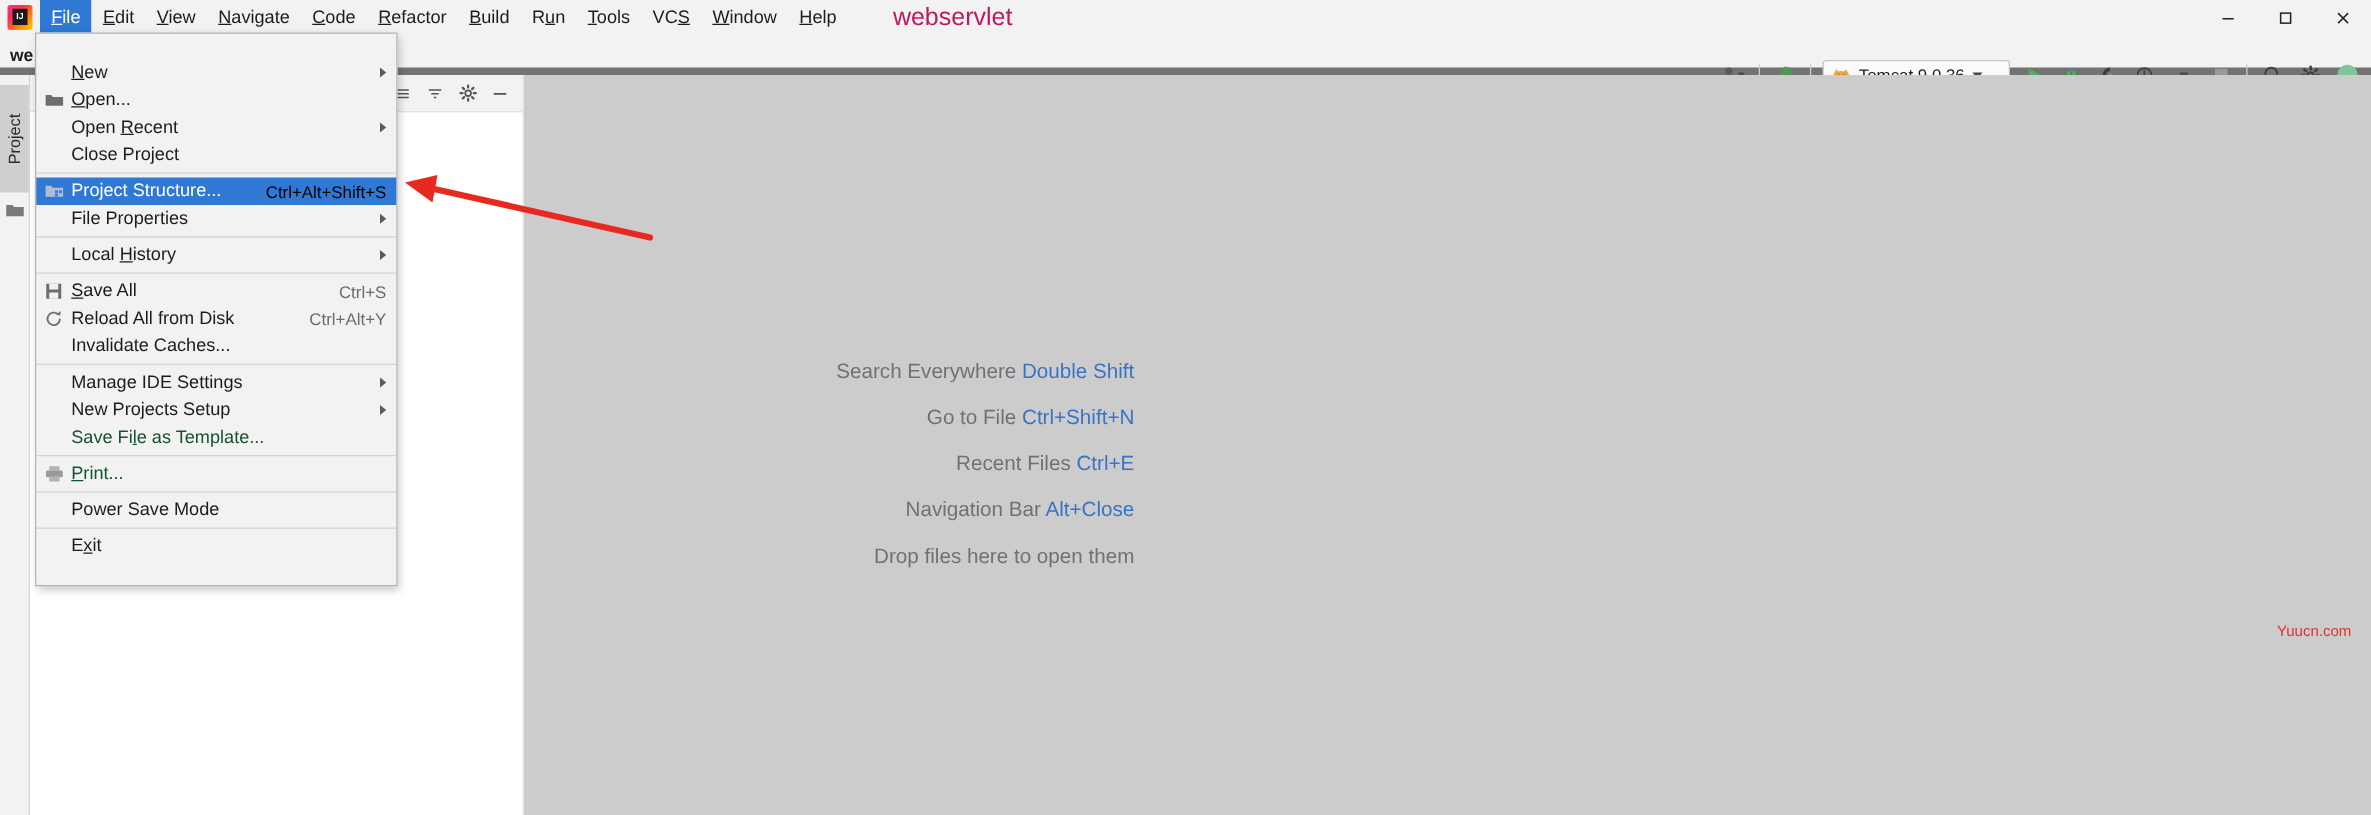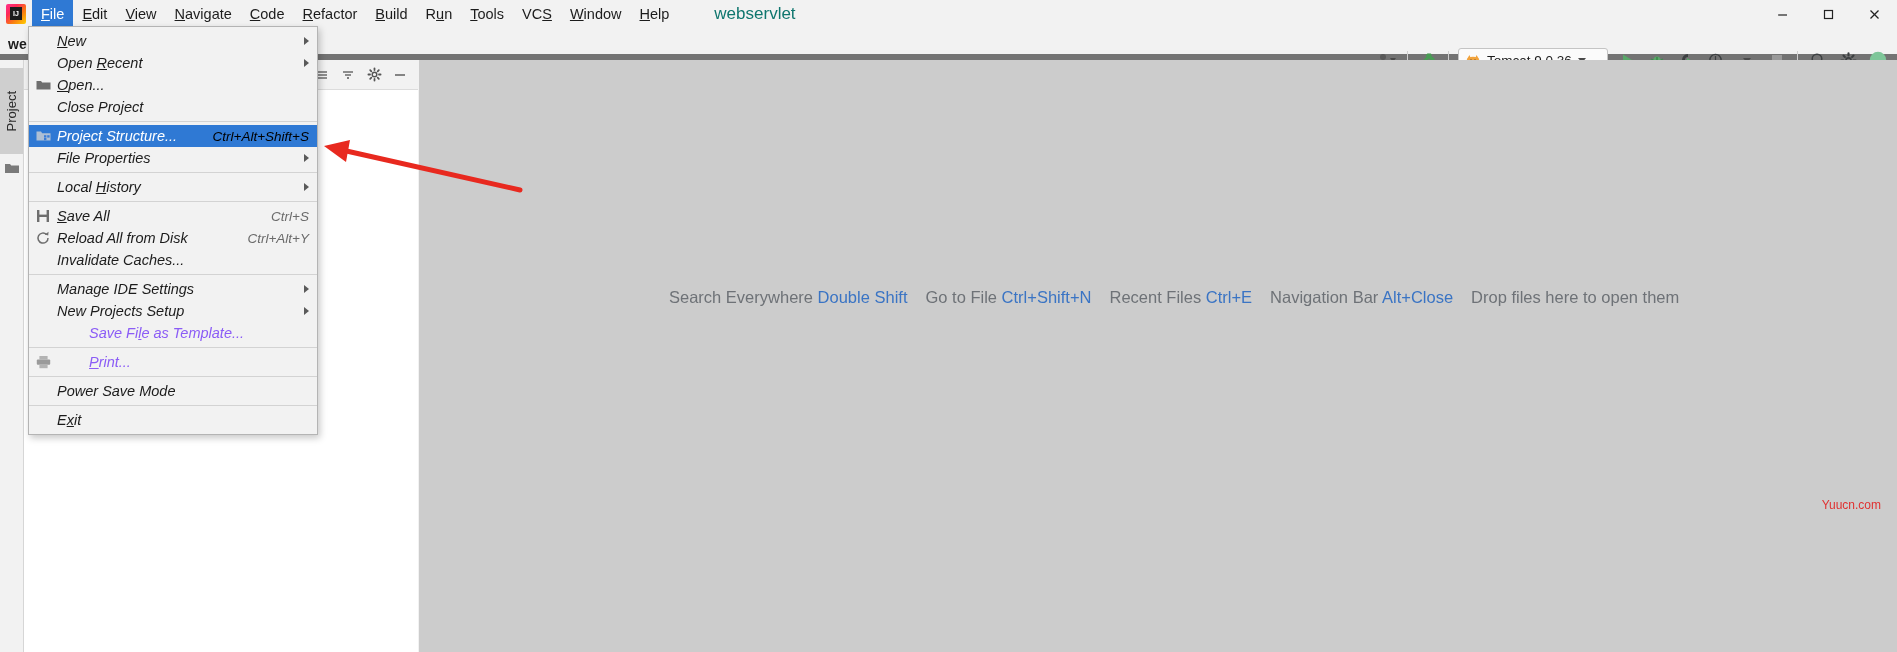--- a/index.html
+++ b/index.html
@@ -31,21 +31,21 @@
     font-family: "Liberation Sans", sans-serif; font-weight: bold;
   }
   .menubar { display: flex; align-items: center; height: 28px; }
   .menu-top {
     height: 28px; line-height: 28px; padding: 0 9px; font-size: 14.5px;
     color: #1c1c1c; cursor: default; white-space: nowrap;
   }
   .menu-top.active { background: #2f79d4; color: #ffffff; }
   .menu-top u { text-decoration: underline; text-underline-offset: 1px; }
   .win-title {
-    font-size: 17px; color: #0f766e; margin-left: 36px; white-space: nowrap;
+    font-size: 20px; color: #be185d; margin-left: 36px; white-space: nowrap;
   }
   .win-btns {
     position: absolute; right: 0; top: 0; height: 28px; display: flex; align-items: center;
   }
   .win-btn {
     width: 46px; height: 28px; display: flex; align-items: center; justify-content: center;
     font-size: 15px; color: #222; cursor: default;
   }
   .win-btn svg { display: block; }
 
@@ -111,42 +111,42 @@
     display: flex; align-items: center; height: 22px; padding-left: 8px; gap: 4px;
     font-size: 13.5px; color: #1c1c1c; white-space: nowrap; cursor: default;
   }
 
   
   .editor {
     position: absolute; left: 419px; top: 60px; width: 1478px; height: 592px;
     background: #cccccc;
   }
   .hints {
-    position: absolute; left: 250px; top: 228px; display: flex; flex-direction: row; gap: 18px;
+    position: absolute; left: 250px; top: 228px; display: flex; flex-direction: column; gap: 18px;
   }
   .hint-line { font-size: 16.5px; color: #6e7277; white-space: nowrap; text-align: right; }
   .hint-line .k { color: #3a74c4; }
   .watermark {
     position: absolute; right: 16px; bottom: 140px;
     font-size: 12px; color: #e03131; white-space: nowrap;
   }
 
   
   .menu-popup {
     position: absolute; left: 28px; top: 26px; width: 290px;
     background: #f2f2f2; border: 1px solid #b4b4b4;
     box-shadow: 2px 3px 7px rgba(0,0,0,0.22);
-    padding: 3px 0; z-index: 50; font-style: italic;
+    padding: 20px 0; z-index: 50;
   }
   .mi {
     position: relative; display: flex; align-items: center; height: 22px;
     padding: 0 8px 0 0; font-size: 14.5px; color: #1c1c1c; cursor: default;
   }
   .mi.sel { background: #2f79d4; color: #ffffff; }
-  .mi.disabled { color: #8b5cf6; gap: 32px; }
+  .mi.disabled { color: #14532d; }
   .mi-ico {
     width: 28px; min-width: 28px; height: 22px; display: flex;
     align-items: center; justify-content: center;
   }
   .mi-label { flex: 1; white-space: nowrap; }
   .mi-label u { text-decoration: underline; text-underline-offset: 1px; }
   .mi-short { font-size: 13.5px; color: #6b6b6b; white-space: nowrap; padding-left: 16px; }
   .mi.sel .mi-short { color: #000000; }
   .mi-arrow {
     width: 0; height: 0; margin-left: 12px;
@@ -363,31 +363,31 @@
     <div class="watermark">Yuucn.com</div>
   </div>
 
   <div class="menu-popup" id="file-menu">
       <div class="mi">
         <span class="mi-ico"></span>
         <span class="mi-label"><u>N</u>ew</span>
         <span class="mi-arrow"></span>
       </div>
       <div class="mi">
-        <span class="mi-ico"></span>
-        <span class="mi-label">Open <u>R</u>ecent</span>
-        <span class="mi-arrow"></span>
-      </div>
-      <div class="mi">
         <span class="mi-ico">
           <svg width="15" height="14" viewBox="0 0 15 14">
             <path d="M0.5 3 L5 3 L6.2 4.6 L14.5 4.6 L14.5 11.5 L0.5 11.5 Z" fill="#6e6e6e"></path>
           </svg>
         </span>
         <span class="mi-label"><u>O</u>pen...</span>
+      </div>
+      <div class="mi">
+        <span class="mi-ico"></span>
+        <span class="mi-label">Open <u>R</u>ecent</span>
+        <span class="mi-arrow"></span>
       </div>
       <div class="mi">
         <span class="mi-ico"></span>
         <span class="mi-label">Close Project</span>
       </div>
       <div class="mi-sep"></div>
       <div class="mi sel">
         <span class="mi-ico">
           <svg width="15" height="14" viewBox="0 0 15 14">
             <path d="M0.5 2.6 L5 2.6 L6.2 4.2 L14.5 4.2 L14.5 11.4 L0.5 11.4 Z" fill="#aebfd4"></path>

